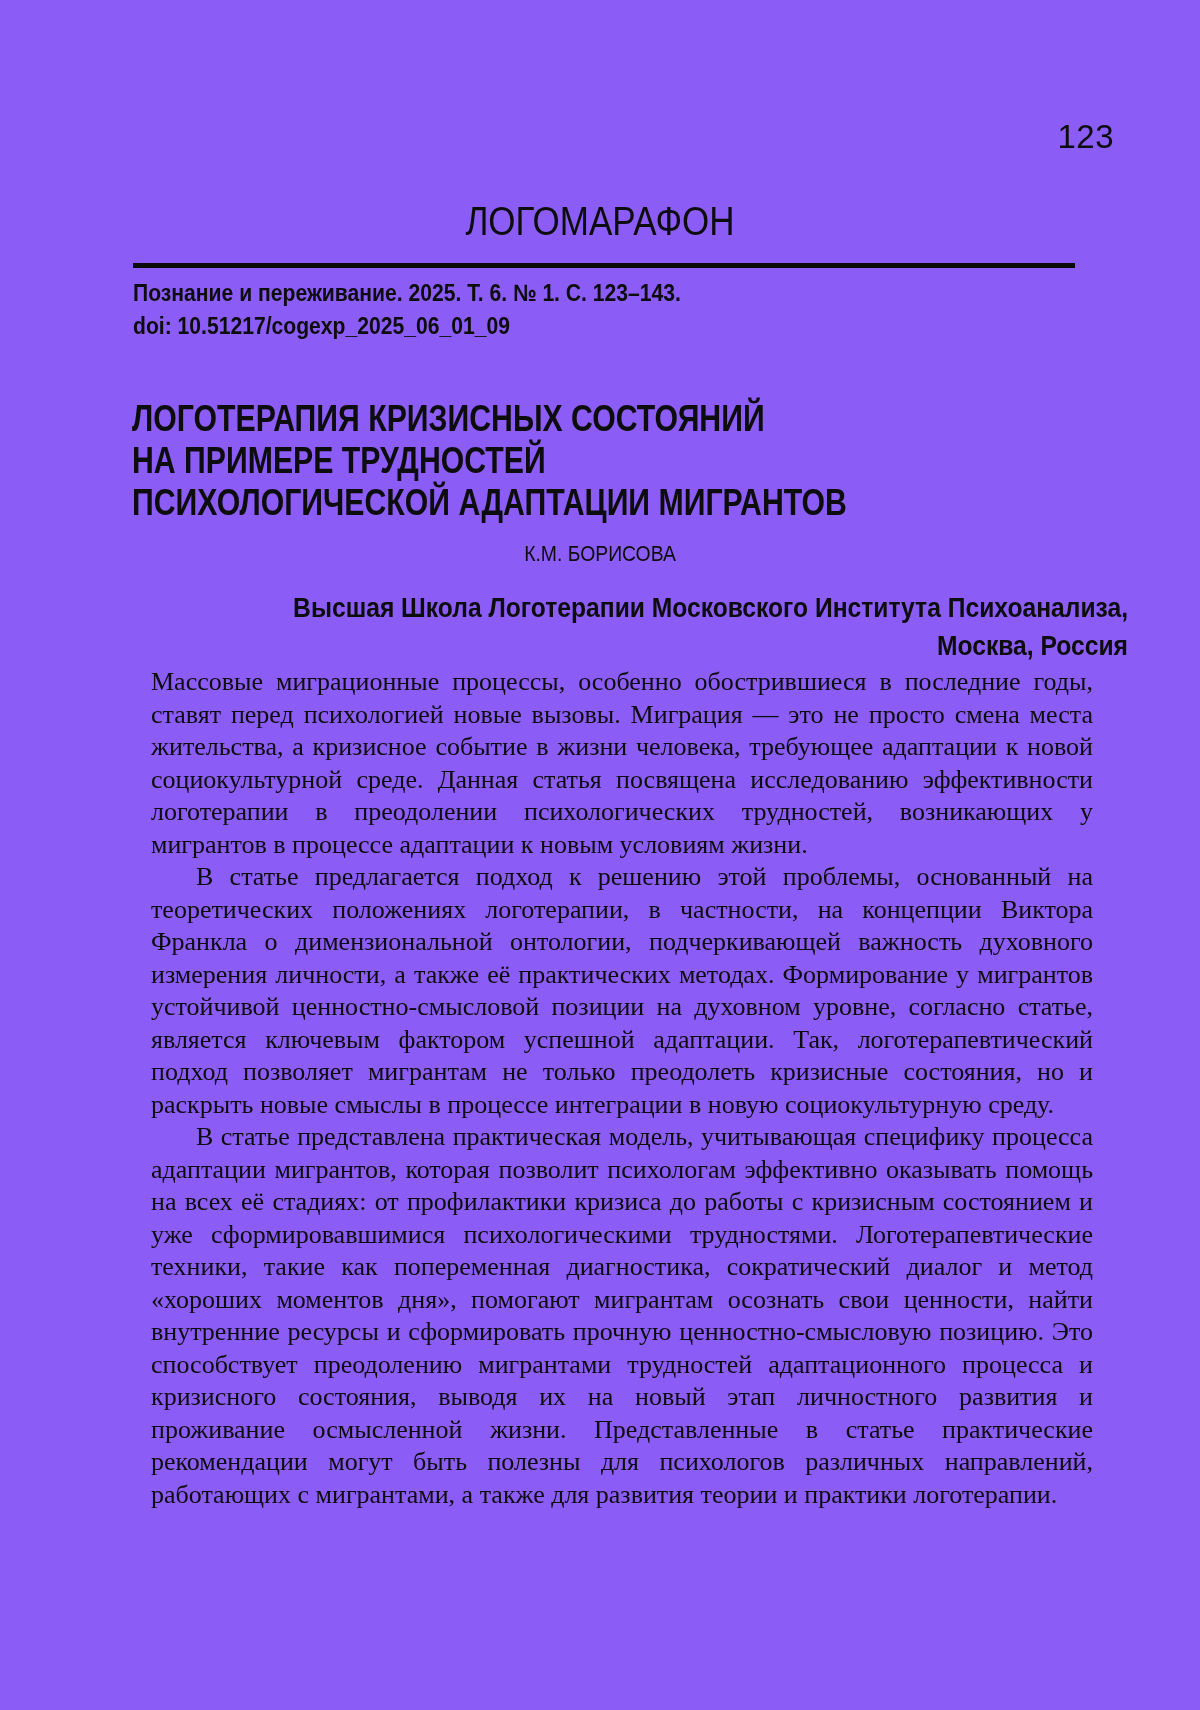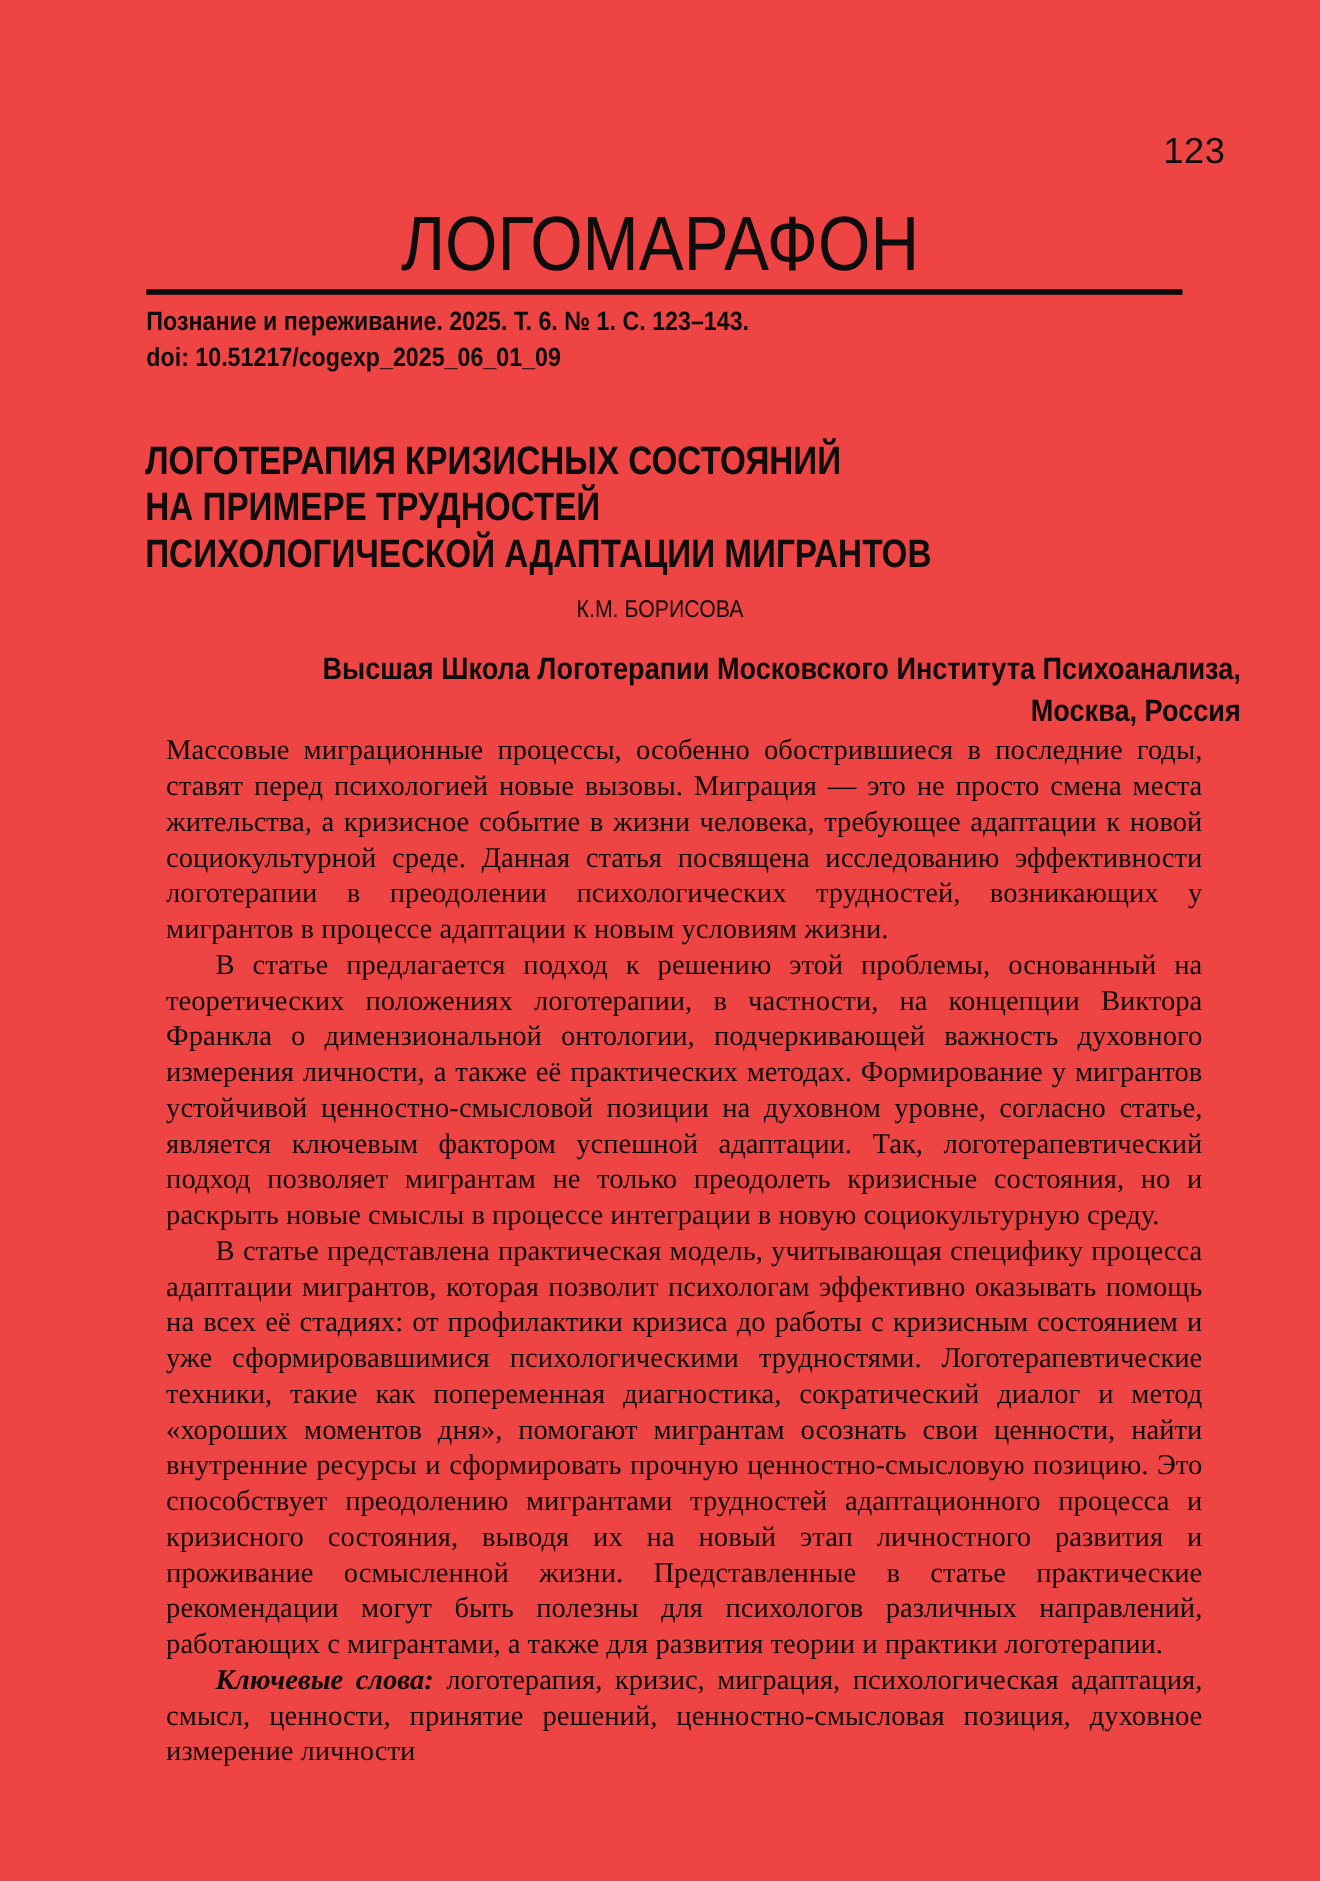--- a/index.html
+++ b/index.html
@@ -1,42 +1,42 @@
 <!DOCTYPE html>
 <html lang="ru"><head>
 <meta charset="utf-8">
 <style>
   html, body { margin: 0; padding: 0; background: #e8e8e8; }
   .page {
     position: relative;
     width: 1200px;
     height: 1710px;
     margin: 0 auto;
-    background: #ef4444;
+    background: #8b5cf6;
     color: #0d0d0d;
     overflow: hidden;
   }
   
   .page-number {
     position: absolute;
     top: 118px;
     right: 86px;
     font-family: "Liberation Sans", sans-serif;
     font-size: 33px;
     font-weight: 400;
     letter-spacing: 0.5px;
   }
   .journal-name {
     position: absolute;
     top: 192px;
     left: 0;
     width: 100%;
     text-align: center;
     font-family: "Liberation Sans", sans-serif;
-    font-size: 70px;
+    font-size: 40px;
     font-weight: 400;
     line-height: 58px;
     white-space: nowrap;
   }
   .journal-name .squeeze { display: block; transform: scaleX(0.875); }
   .header-rule {
     position: absolute;
     top: 263px;
     left: 133px;
     width: 942px;
@@ -149,19 +149,15 @@
 
   <div class="affiliation">
     <span class="squeeze">Высшая Школа Логотерапии Московского Института Психоанализа,</span>
     <span class="squeeze">Москва, Россия</span>
   </div>
 
   <section class="abstract" lang="ru">
     <p class="no-indent">Массовые миграционные процессы, особенно обострившиеся в последние годы, ставят перед психологией новые вызовы. Миграция — это не просто смена места жительства, а кризисное событие в жизни человека, требующее адаптации к новой социокультурной среде. Данная статья посвящена исследованию эффективности логотерапии в преодолении психологических трудностей, возникающих у мигрантов в процессе адаптации к новым условиям жизни.</p>
     <p>В статье предлагается подход к решению этой проблемы, основанный на теоретических положениях логотерапии, в частности, на концепции Виктора Франкла о димензиональной онтологии, подчеркивающей важность духовного измерения личности, а также её практических методах. Формирование у мигрантов устойчивой ценностно-смысловой позиции на духовном уровне, согласно статье, является ключевым фактором успешной адаптации. Так, логотерапевтический подход позволяет мигрантам не только преодолеть кризисные состояния, но и раскрыть новые смыслы в процессе интеграции в новую социокультурную среду.</p>
     <p>В статье представлена практическая модель, учитывающая специфику процесса адаптации мигрантов, которая позволит психологам эффективно оказывать помощь на всех её стадиях: от профилактики кризиса до работы с кризисным состоянием и уже сформировавшимися психологическими трудностями. Логотерапевтические техники, такие как попеременная диагностика, сократический диалог и метод «хороших моментов дня», помогают мигрантам осознать свои ценности, найти внутренние ресурсы и сформировать прочную ценностно-смысловую позицию. Это способствует преодолению мигрантами трудностей адаптационного процесса и кризисного состояния, выводя их на новый этап личностного развития и проживание осмысленной жизни. Представленные в статье практические рекомендации могут быть полезны для психологов различных направлений, работающих с мигрантами, а также для развития теории и практики логотерапии.</p>
-    <p>
-      <span class="kw-label">Ключевые слова:</span>
-      <span>логотерапия, кризис, миграция, психологическая адаптация, смысл, ценности, принятие решений, ценностно-смысловая позиция, духовное измерение личности</span>
-    </p>
   </section>
 
 </div>
 
 </body></html>

